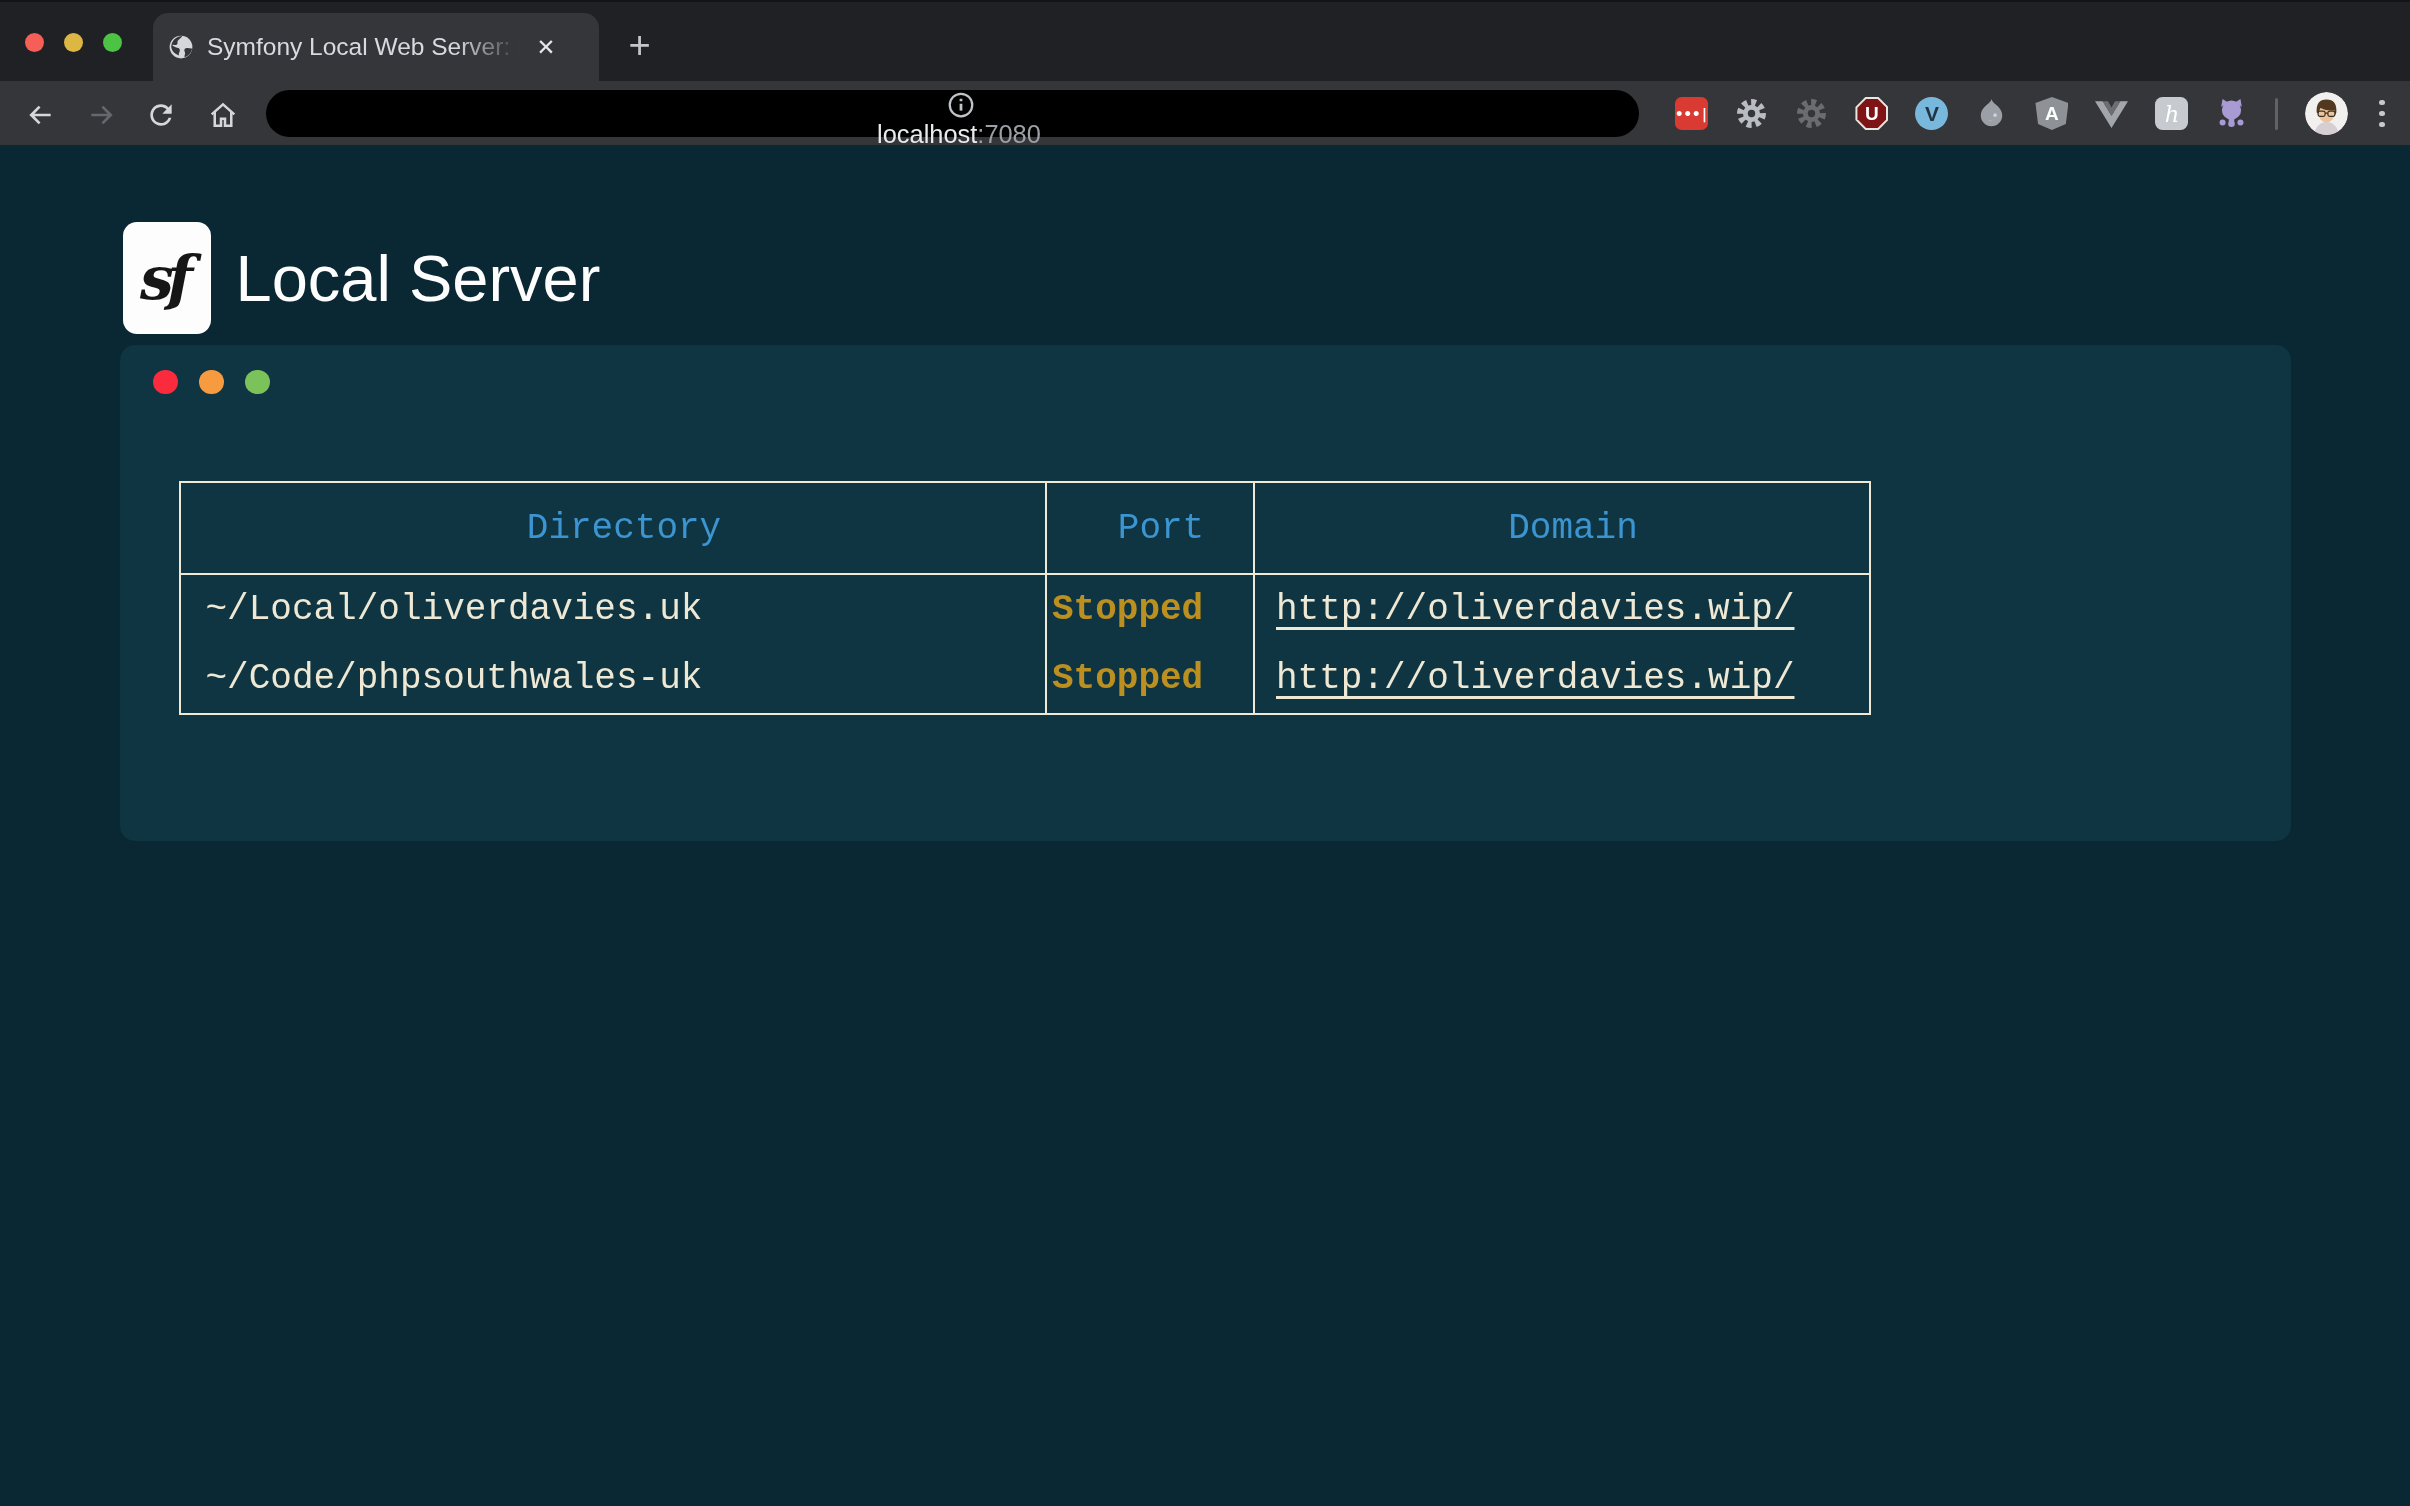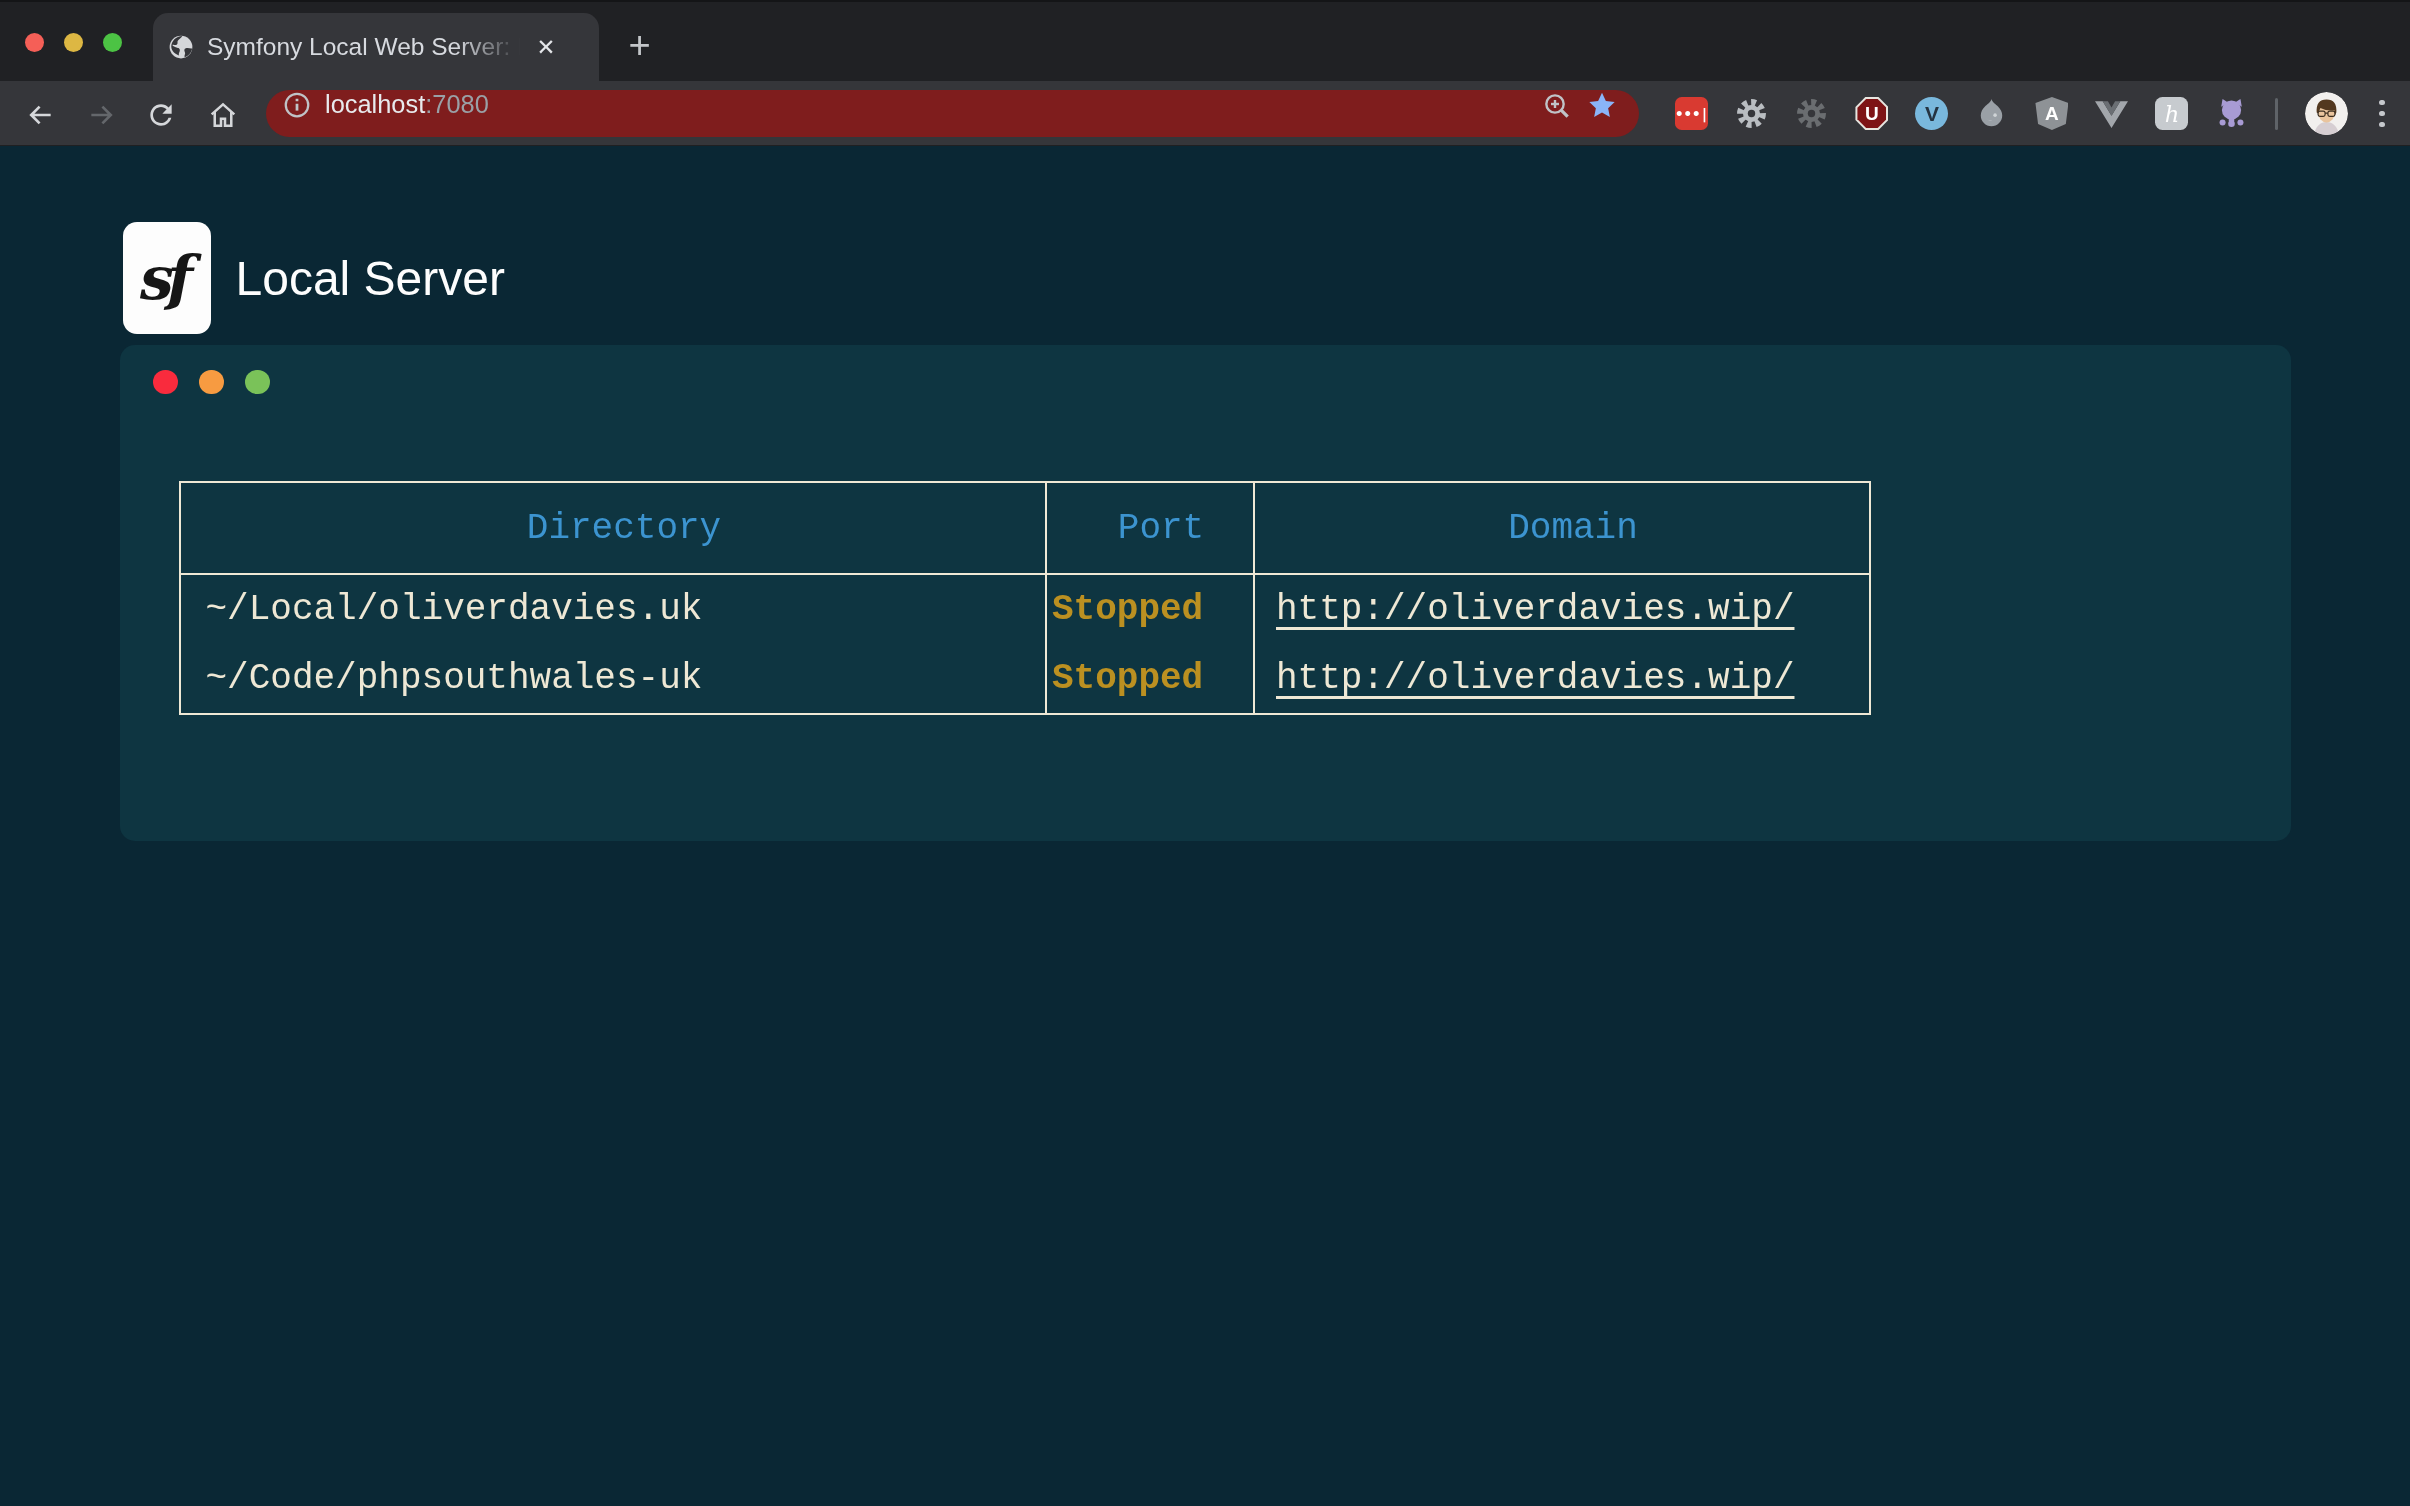--- a/index.html
+++ b/index.html
@@ -22,22 +22,22 @@
   .tab-close { width:34px; height:34px; margin-left:1.9px; display:flex; align-items:center; justify-content:center;
                color:#e4e6e9; font-size:22.6px; border-radius:50%; cursor:default; }
   .newtab { position:absolute; left:617px; top:22.6px; width:45px; height:45px; display:flex; align-items:center;
             justify-content:center; color:#c3c6c9; font-size:38px; font-weight:300; }
 
   .toolbar { position:relative; width:2411px; height:65px; background:#35363a; border-bottom:0.9px solid rgba(0,0,0,.4); }
   .navbtn { position:absolute; top:13px; width:41px; height:41px; display:flex; align-items:center; justify-content:center; }
   .navbtn svg { width:32px; height:32px; }
   .nb-back{ left:19px; } .nb-fwd{ left:81px; } .nb-reload{ left:140px; } .nb-home{ left:202px; }
 
-  .omnibox { position:absolute; left:266px; top:9.4px; width:1373px; height:47px; background:#7f1d1d;
-             border-radius:23.5px; display:flex; align-items:flex-start; }
+  .omnibox { position:absolute; left:266px; top:9.4px; width:1373px; height:47px; background:#000000;
+             border-radius:23.5px; display:flex; align-items:center;flex-direction:column; }
   .info-ic { margin-left:16px; width:30px; height:30px; flex:0 0 auto; }
   .url { margin-left:13px; font-size:25.4px; white-space:nowrap; flex:1 1 auto; }
   .url .host { color:#e8eaed; } .url .port { color:#9aa0a6; }
   .zoom-ic, .star-ic { width:32px; height:32px; flex:0 0 auto; margin-right:13px; }
   .star-ic { margin-right:21px; }
 
   .right-cluster { position:absolute; right:22.6px; top:0; height:65px; display:flex; align-items:center; gap:27px; }
   .ext { width:33px; height:33px; display:flex; align-items:center; justify-content:center; flex:0 0 auto; }
   .ext svg { width:33px; height:33px; }
   .ic-lastpass { background:#d93a31; border-radius:6.6px; color:#fff; font-weight:bold; font-size:14px;
@@ -56,21 +56,21 @@
   .avatar { width:43px; height:43px; border-radius:50%; overflow:hidden; flex:0 0 auto; }
   .kebab { display:flex; flex-direction:column; gap:5.6px; padding:3.8px; }
   .kebab i { width:5.6px; height:5.6px; border-radius:50%; background:#c6c9cd; }
 
   
   .content { position:relative; width:2411px; height:1360px; background:#0a2734; }
   .brand { position:absolute; left:123px; top:76px; display:flex; align-items:center; }
   .sf-logo { width:88px; height:112px; background:#fdfdfd; border-radius:14px; display:flex; align-items:center;
              justify-content:center; color:#161616; font-family:"DejaVu Serif",serif; font-style:italic;
              font-weight:bold; font-size:60px; letter-spacing:-6.6px; padding-right:7.5px; }
-  .page-title { margin-left:24.5px; color:#fdfdfd; font-size:48px; font-weight:300; letter-spacing:0; }
+  .page-title { margin-left:24.5px; color:#fdfdfd; font-size:65px; font-weight:300; letter-spacing:0; }
 
   .panel { position:absolute; left:120px; top:199px; width:2171px; height:496px; background:#0e3541; border-radius:15px; }
   .panel-dots { position:absolute; left:33px; top:24.5px; display:flex; gap:21.7px; }
   .panel-dots span { width:24.5px; height:24.5px; border-radius:50%; display:block; }
   .d-red{ background:#f92b3d; } .d-orange{ background:#f79b41; } .d-green{ background:#7ac259; }
 
   table.servers { position:absolute; left:59px; top:136px; border-collapse:collapse; table-layout:fixed;
                   font-family:"Liberation Mono","DejaVu Sans Mono",monospace; font-size:36px; color:#eee8d5;
                   border:2.8px solid #eee8d5; }
   .servers col.c-dir{ width:866px; } .servers col.c-port{ width:208px; } .servers col.c-dom{ width:616px; }

